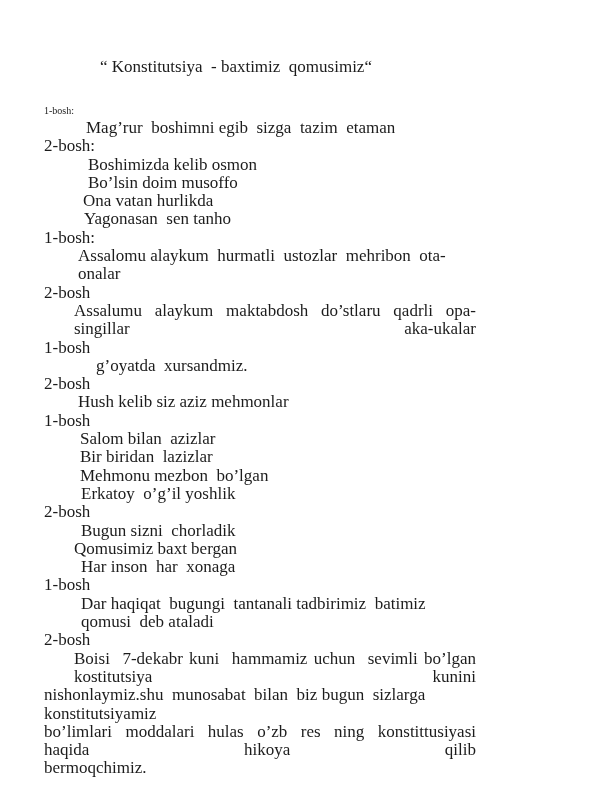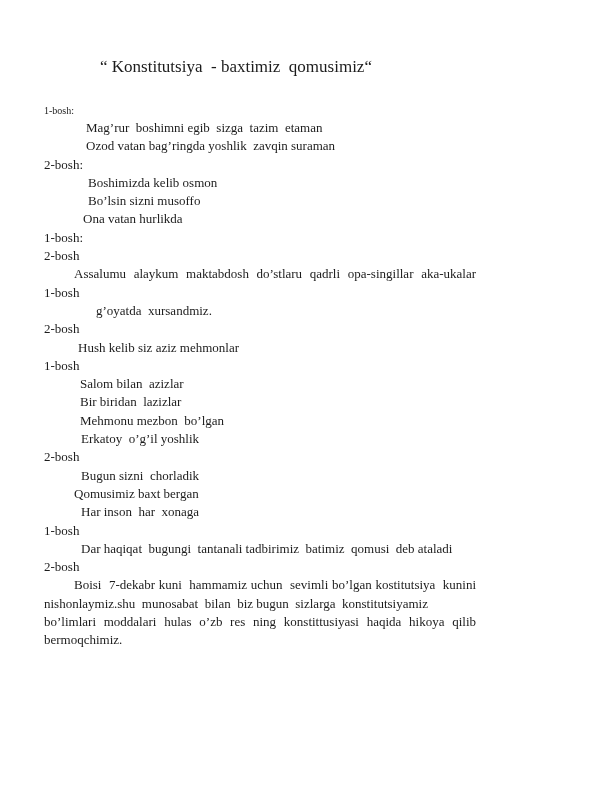--- a/index.html
+++ b/index.html
@@ -19,21 +19,21 @@
     overflow: hidden;
   }
   .title {
     font-size: 17px;
     line-height: 22px;
     margin: 0 0 24px 56px;
     white-space: pre-wrap;
     font-weight: normal;
   }
   .ln {
-    font-size: 13px;
+    font-size: 17px;
     line-height: 18.3px;
     white-space: pre-wrap;
   }
   .ln.small {
     font-size: 10px;
     line-height: 17px;
   }
   .ln.just {
     text-align: justify;
     text-align-last: justify;
@@ -42,26 +42,27 @@
 </head>
 <body>
 
 <div class="page">
 
   <div class="title">“ Konstitutsiya  - baxtimiz  qomusimiz“</div>
 
   <div>
     <div class="ln small">1-bosh:</div>
     <div class="ln" style="padding-left:42px">Mag’rur  boshimni egib  sizga  tazim  etaman</div>
-    <div class="ln" style="padding-left:42px">Ozod vatan bag’ringda yoshlik  zavqin suraman</div>
     <div class="ln">2-bosh:</div>
     <div class="ln" style="padding-left:44px">Boshimizda kelib osmon</div>
-    <div class="ln" style="padding-left:44px">Bo’lsin sizni musoffo</div>
+    <div class="ln" style="padding-left:44px">Bo’lsin doim musoffo</div>
     <div class="ln" style="padding-left:39px">Ona vatan hurlikda</div>
+    <div class="ln" style="padding-left:40px">Yagonasan  sen tanho</div>
     <div class="ln">1-bosh:</div>
+    <div class="ln" style="padding-left:34px">Assalomu alaykum  hurmatli  ustozlar  mehribon  ota-onalar</div>
     <div class="ln">2-bosh</div>
     <div class="ln just" style="padding-left:30px">Assalumu  alaykum  maktabdosh  do’stlaru  qadrli  opa-singillar  aka-ukalar</div>
     <div class="ln">1-bosh</div>
     <div class="ln" style="padding-left:52px">g’oyatda  xursandmiz.</div>
     <div class="ln">2-bosh</div>
     <div class="ln" style="padding-left:34px">Hush kelib siz aziz mehmonlar</div>
     <div class="ln">1-bosh</div>
     <div class="ln" style="padding-left:36px">Salom bilan  azizlar</div>
     <div class="ln" style="padding-left:36px">Bir biridan  lazizlar</div>
     <div class="ln" style="padding-left:36px">Mehmonu mezbon  bo’lgan</div>

